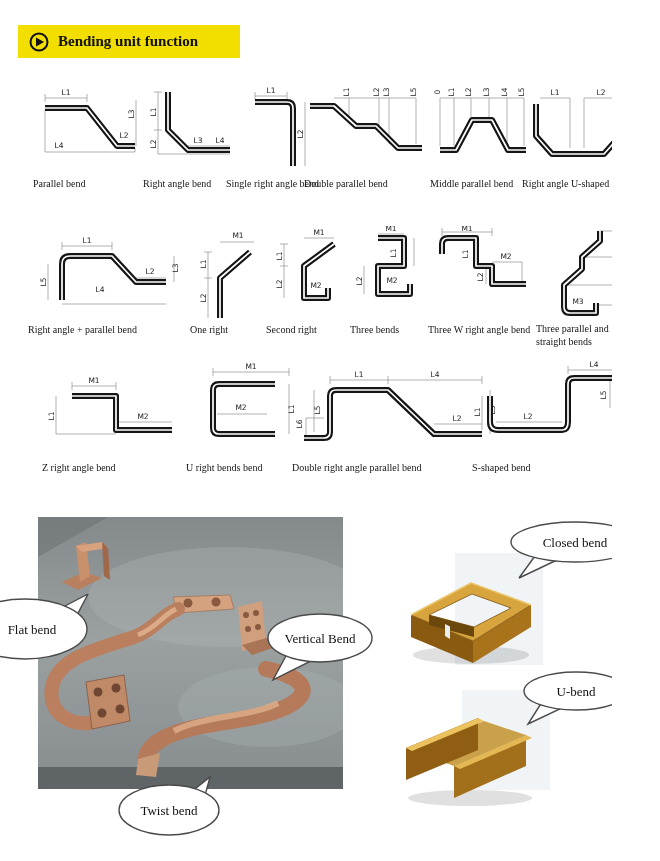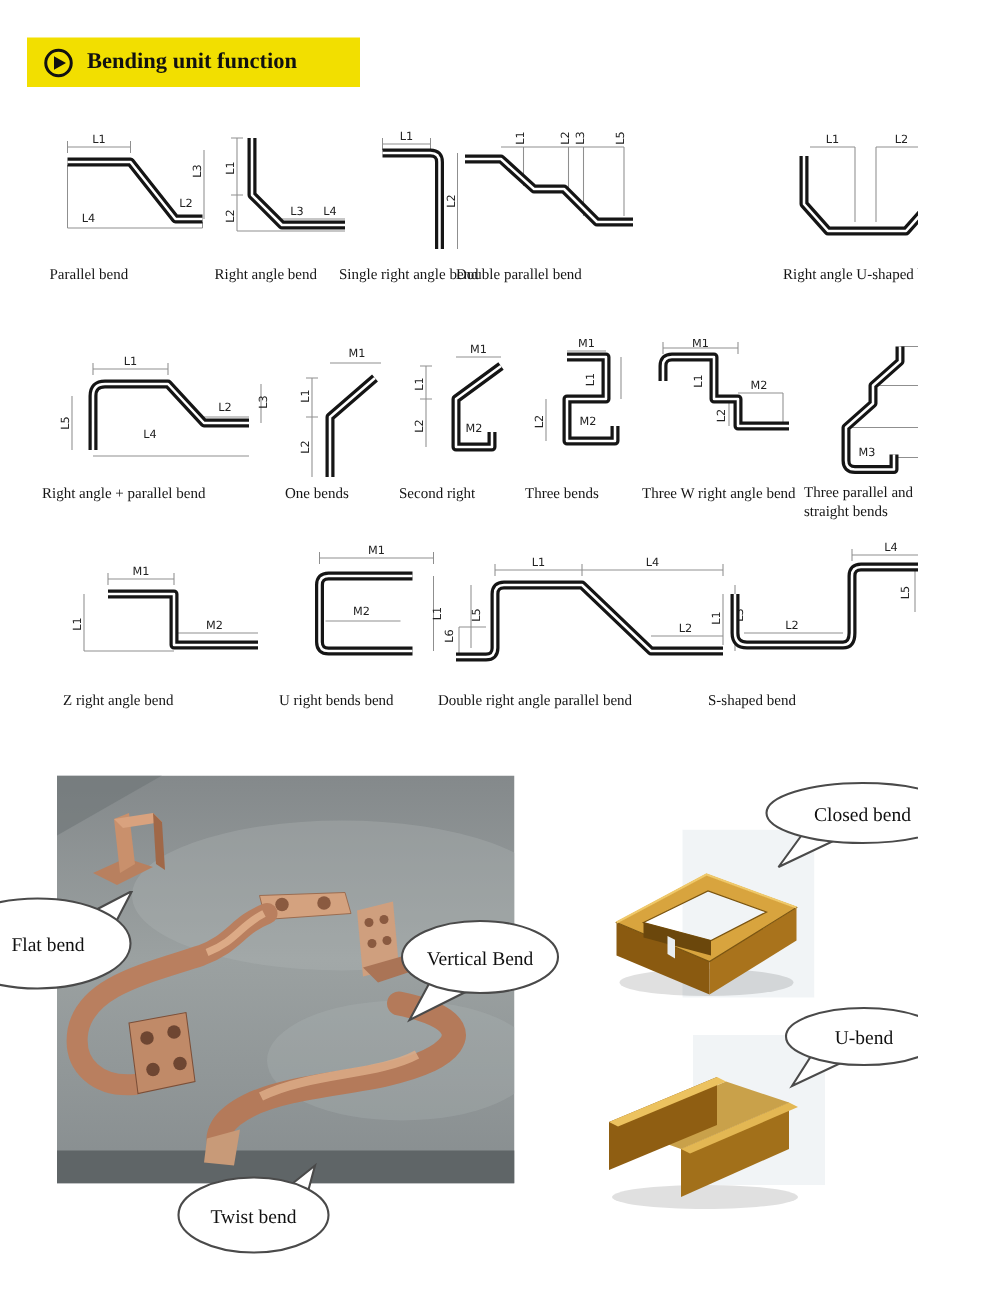--- a/index.html
+++ b/index.html
@@ -77,20 +77,34 @@
       <path class="bar" d="M6,22 H30 L52,42 H72 L94,64 H118"></path>
         <path class="core" d="M6,22 H30 L52,42 H72 L94,64 H118"></path>
       <text class="lbl" x="45" y="8" transform="rotate(-90 45 8)">L1</text>
       <text class="lbl" x="75" y="8" transform="rotate(-90 75 8)">L2</text>
       <text class="lbl" x="85" y="8" transform="rotate(-90 85 8)">L3</text>
       <text class="lbl" x="112" y="8" transform="rotate(-90 112 8)">L5</text>
     </svg>
     <div class="cap">Double parallel bend</div>
   </div>
 
+  <div class="cell" style="left:430px;top:84px;width:108px">
+    <svg width="104" height="92" viewBox="0 0 104 92">
+      <path class="dim" d="M8,14 H92 M8,14 V62 M22,14 V62 M39,14 V33 M57,14 V33 M75,14 V62 M92,14 V62"></path>
+      <path class="bar" d="M8,66 H24 L40,36 H60 L76,66 H94"></path>
+        <path class="core" d="M8,66 H24 L40,36 H60 L76,66 H94"></path>
+      <text class="lbl" x="8" y="8" transform="rotate(-90 8 8)">0</text>
+      <text class="lbl" x="22" y="8" transform="rotate(-90 22 8)">L1</text>
+      <text class="lbl" x="39" y="8" transform="rotate(-90 39 8)">L2</text>
+      <text class="lbl" x="57" y="8" transform="rotate(-90 57 8)">L3</text>
+      <text class="lbl" x="75" y="8" transform="rotate(-90 75 8)">L4</text>
+      <text class="lbl" x="92" y="8" transform="rotate(-90 92 8)">L5</text>
+    </svg>
+    <div class="cap">Middle parallel bend</div>
+  </div>
 
   <div class="cell" style="left:522px;top:84px;width:110px">
     <svg width="106" height="92" viewBox="0 0 106 92">
       <path class="dim" d="M16,14 H46 M60,14 H94 M46,14 V64 M60,14 V64"></path>
       <path class="bar" d="M12,20 V52 L28,70 H80 L96,52 V20"></path>
         <path class="core" d="M12,20 V52 L28,70 H80 L96,52 V20"></path>
       <text class="lbl" x="31" y="11">L1</text>
       <text class="lbl" x="77" y="11">L2</text>
     </svg>
     <div class="cap wrap">Right angle U-shaped bend</div>
@@ -112,21 +126,21 @@
 
   <div class="cell" style="left:190px;top:226px;width:76px">
     <svg width="64" height="96" viewBox="0 0 64 96">
       <path class="dim" d="M24,16 H58 M12,26 V92 M8,52 H16 M8,26 H16"></path>
       <path class="bar" d="M24,92 V52 L54,26"></path>
         <path class="core" d="M24,92 V52 L54,26"></path>
       <text class="lbl" x="42" y="12">M1</text>
       <text class="lbl" x="10" y="38" transform="rotate(-90 10 38)">L1</text>
       <text class="lbl" x="10" y="72" transform="rotate(-90 10 72)">L2</text>
     </svg>
-    <div class="cap">One bends</div>
+    <div class="cap">One right</div>
   </div>
 
   <div class="cell" style="left:266px;top:226px;width:80px">
     <svg width="80" height="96" viewBox="0 0 80 96">
       <path class="dim" d="M38,12 H68 M18,18 V72 M14,40 H22 M14,18 H22"></path>
       <path class="bar" d="M68,18 L38,40 V72 H62 V62"></path>
         <path class="core" d="M68,18 L38,40 V72 H62 V62"></path>
       <text class="lbl" x="53" y="9">M1</text>
       <text class="lbl" x="16" y="30" transform="rotate(-90 16 30)">L1</text>
       <text class="lbl" x="16" y="58" transform="rotate(-90 16 58)">L2</text>

